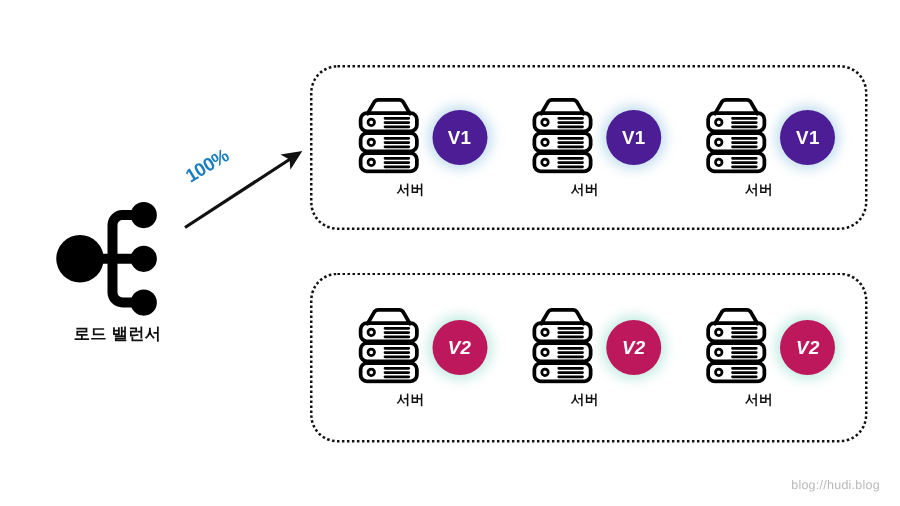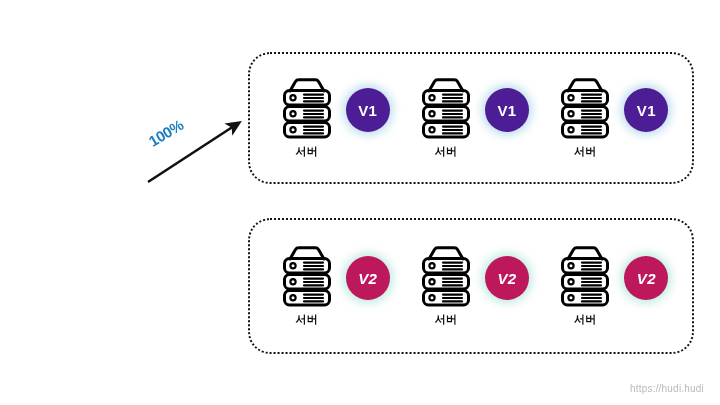--- a/index.html
+++ b/index.html
@@ -90,21 +90,21 @@
 
   .node {
     display: flex;
     flex-direction: row;
     align-items: center;
     gap: 6px;
   }
   .server-stack {
     display: flex;
     flex-direction: column;
-    align-items: center;
+    align-items: flex-end;
     width: 66px;
   }
   .server-icon {
     width: 58px;
     height: 62px;
     display: block;
   }
   .server-label {
     margin-top: 5px;
     font-size: 11px;
@@ -147,20 +147,33 @@
     color: #b9b9b9;
     letter-spacing: 0.2px;
     white-space: nowrap;
   }
 </style>
 </head>
 <body>
 
 <div id="canvas">
 
+  <div class="lb-block">
+    <div class="lb-icon">
+      <svg viewBox="0 0 110 98" width="110" height="98" aria-hidden="true">
+        <path d="M40 49 H70" stroke="#000" stroke-width="8" fill="none" stroke-linecap="butt"></path>
+        <path d="M70 14 H62 a8 8 0 0 0 -8 8 V76 a8 8 0 0 0 8 8 H70" stroke="#000" stroke-width="8" fill="none" stroke-linecap="round" stroke-linejoin="round"></path>
+        <circle cx="28" cy="49" r="19" fill="#000"></circle>
+        <circle cx="79" cy="14" r="10.5" fill="#000"></circle>
+        <circle cx="79" cy="49" r="10.5" fill="#000"></circle>
+        <circle cx="79" cy="84" r="10.5" fill="#000"></circle>
+      </svg>
+    </div>
+    <div class="lb-label">로드 밸런서</div>
+  </div>
 
   <div class="arrow-layer">
     <svg viewBox="0 0 130 95" width="130" height="95" aria-hidden="true">
       <defs>
         <marker id="ah" markerWidth="7" markerHeight="7" refX="2.6" refY="3" orient="auto" markerUnits="strokeWidth">
           <path d="M0,0.2 L6.2,3 L0,5.8 L1.5,3 Z" fill="#111111"></path>
         </marker>
       </defs>
       <line x1="18" y1="82" x2="104" y2="26" stroke="#111111" stroke-width="2.6" marker-end="url(#ah)"></line>
     </svg>
@@ -286,15 +299,15 @@
             <path d="M26 49.6 H45 M26 53 H45 M26 56.4 H45" stroke="#000" stroke-width="2.2" stroke-linecap="round"></path>
           </svg>
           <div class="server-label">서버</div>
         </div>
         <div class="badge badge-v2">V2</div>
       </div>
 
     </div>
   </div>
 
-  <div class="watermark">https://hudi.hudi</div>
+  <div class="watermark">blog://hudi.blog</div>
 
 </div>
 
 </body></html>

